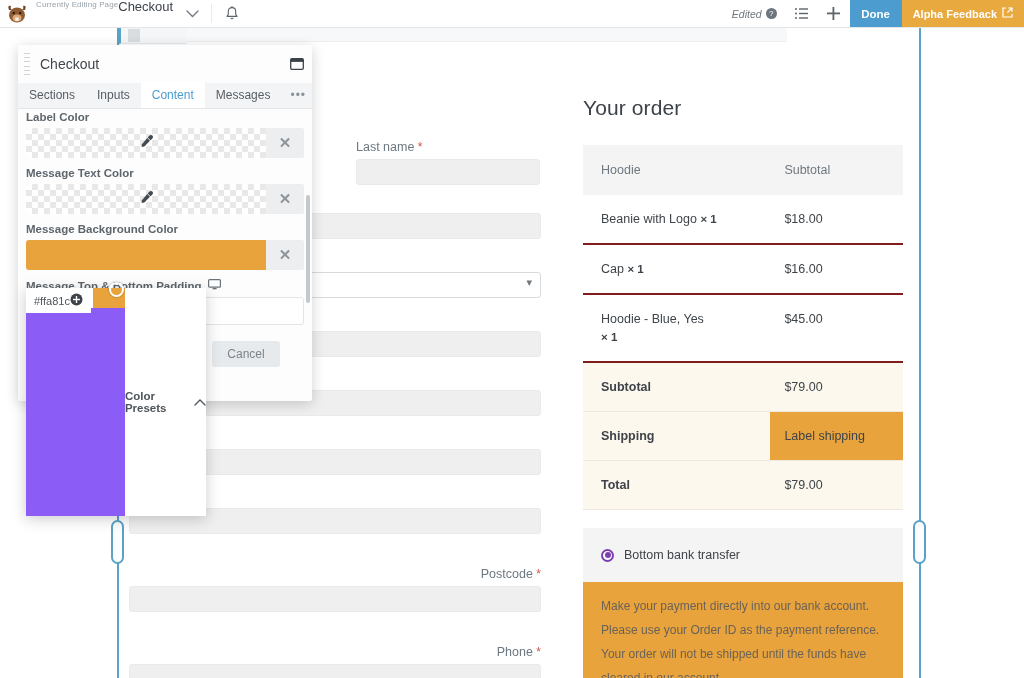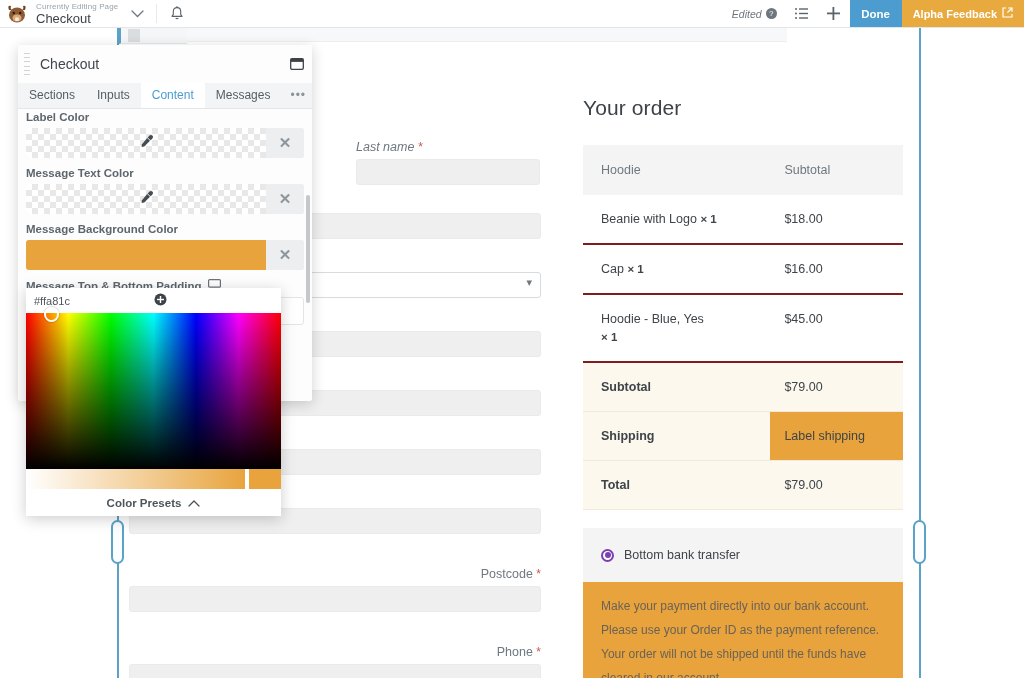--- a/index.html
+++ b/index.html
@@ -14,21 +14,21 @@
   
   .topbar {
     position: absolute; top: 0; left: 0; width: 1024px; height: 28px;
     background: #ffffff; border-bottom: 1px solid #e3e6e8;
     display: flex; align-items: stretch; z-index: 60;
   }
   .tb-logo {
     width: 34px; display: flex; align-items: center; justify-content: center;
     font-size: 19px; line-height: 1;
   }
-  .tb-titles { display: flex; flex-direction: column; justify-content: center; padding-left: 2px; }
+  .tb-titles { display: flex; flex-direction: row; justify-content: center; padding-left: 2px; }
   .tb-eyebrow { font-size: 8px; color: #9aa3ab; letter-spacing: .1px; line-height: 10px; }
   .tb-title { font-size: 13px; color: #3d4349; line-height: 14px; font-weight: 400; }
   .tb-caret {
     width: 38px; display: flex; align-items: center; justify-content: center;
     color: #6f7880; font-size: 12px;
   }
   .tb-divider { width: 1px; background: #e8ebed; margin: 4px 0; }
   .tb-bell { width: 40px; display: flex; align-items: center; justify-content: center; color: #5c646b; }
   .tb-spacer { flex: 1; }
   .tb-edited {
@@ -82,21 +82,21 @@
     width: 100%; height: 26px; background: #efefef; border: 1px solid #eaeaea;
     border-radius: 3px; display: block;
   }
   .fselect {
     width: 100%; height: 26px; background: #ffffff; border: 1px solid #d8dadd;
     border-radius: 3px; position: relative;
   }
   .fselect::after {
     content: "▾"; position: absolute; right: 8px; top: 3px; color: #70777d; font-size: 11px;
   }
-  .fname-right { position: absolute; left: 356px; top: 112px; width: 184px; font-style: italic; }
+  .fname-right { position: absolute; left: 356px; top: 112px; width: 184px; }
 
   
   .order { position: absolute; left: 583px; top: 68px; width: 320px; }
   .order-title { font-size: 21px; color: #3c4248; font-weight: 400; margin-bottom: 25px; letter-spacing: .1px; }
   .otable { width: 100%; border-collapse: collapse; font-size: 12.5px; }
   .otable th {
     text-align: left; font-weight: 400; color: #6f787f; font-size: 12.5px;
     padding: 18px 0 18px 18px; background: #f4f4f4;
   }
   .otable th.col2 { padding-left: 14px; }
@@ -172,23 +172,23 @@
 
   
   .panel-cancel {
     position: absolute; left: 212px; top: 341px; width: 68px; height: 26px;
     background: #e7eaec; border-radius: 3px; color: #7b848b; font-size: 12px;
     display: flex; align-items: center; justify-content: center; z-index: 71;
   }
 
   
   .picker {
-    position: absolute; left: 26px; top: 288px; width: 255px; height: 228px;
-    background: #c2410c; box-shadow: 0 3px 14px rgba(0,0,0,.2); z-index: 90;
-    display: flex; flex-direction: column;
+    position: absolute; left: 26px; top: 288px; width: 180px; height: 228px;
+    background: #8b5cf6; box-shadow: 0 3px 14px rgba(0,0,0,.2); z-index: 90;
+    display: flex; flex-direction: row;
   }
   .pk-hex {
     height: 25px; display: flex; align-items: center; padding: 0 8px;
     font-size: 11px; color: #4d555b; background: #fff;
   }
   .pk-hex span { flex: 1; }
   .pk-plus { color: #3d4349; font-size: 13px; line-height: 1; }
   .pk-sat { position: relative; height: 156px; background: #000; }
   .pk-sat .hue {
     position: absolute; inset: 0;

